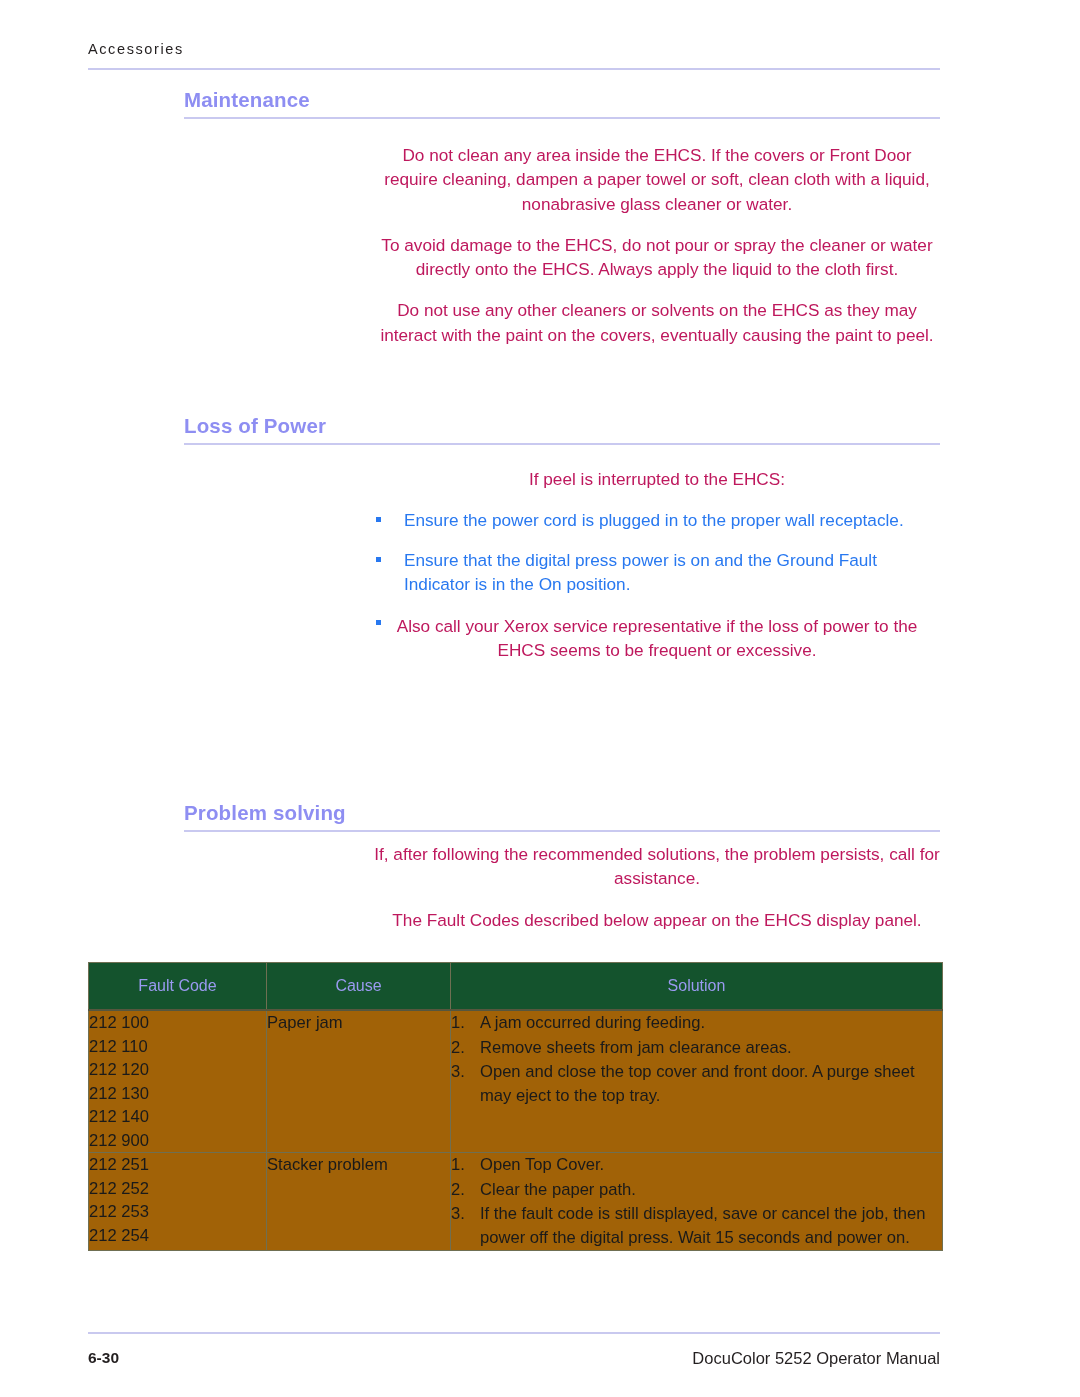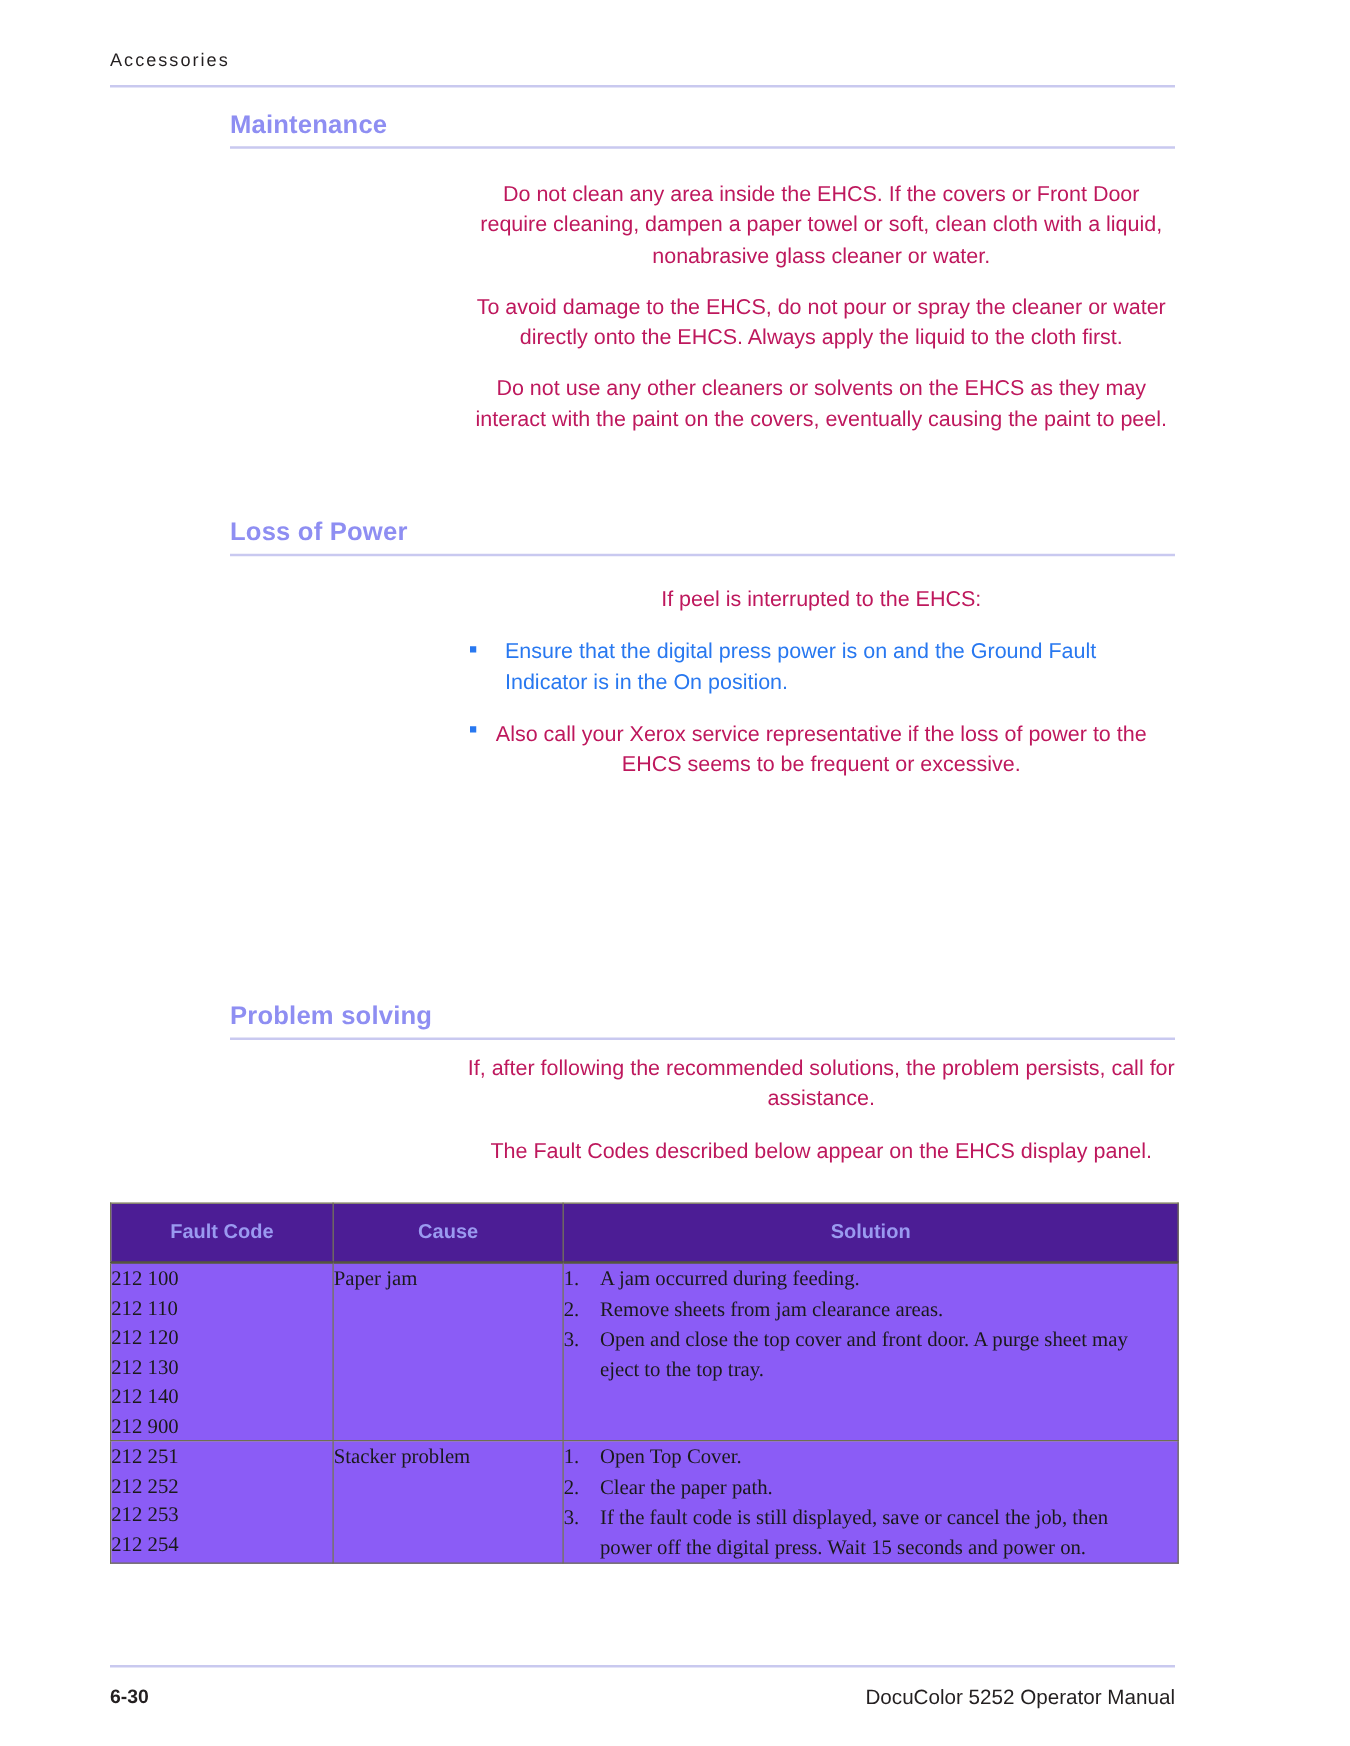--- a/index.html
+++ b/index.html
@@ -117,35 +117,34 @@
   .fault-table col.c2 { width: 184px; }
   .fault-table col.c3 { width: 492px; }
 
   .fault-table th,
   .fault-table td {
     border: 1px solid #6f6f52;
     vertical-align: top;
     padding: 0;
   }
   .fault-table thead th {
-    background: #4c1d95;
+    background: #14532d;
     color: #9a9af0;
     font-size: 16px;
-    font-weight: bold;
+    font-weight: normal;
     text-align: center;
     height: 46px;
     vertical-align: middle;
     border-bottom: 2px solid #56563e;
   }
   .fault-table tbody td {
-    background: #8b5cf6;
+    background: #a16207;
     font-size: 16.6px;
     line-height: 23.5px;
     color: #1a1a1a;
-    font-family: Liberation Serif, serif;
   }
   .cell-pad-code { padding: 10px 0 16px 11px; }
   .cell-pad-cause { padding: 10px 0 16px 13px; }
   .cell-pad-sol { padding: 10px 10px 16px 13px; }
 
   .code-line { white-space: nowrap; }
 
   ol.sol-list {
     list-style: none;
     margin: 0;
@@ -212,20 +211,24 @@
   </div>
 
   <div class="section" style="top:414px;">
     <div class="section-title">Loss of Power</div>
     <div class="section-rule"></div>
   </div>
 
   <div class="body-col" style="top:467px;">
     <p class="para">If peel is interrupted to the EHCS:</p>
     <ul class="blue-list">
+      <li>
+        <span class="bullet-dot"></span>
+        <span>Ensure the power cord is plugged in to the proper wall receptacle.</span>
+      </li>
       <li>
         <span class="bullet-dot"></span>
         <span>Ensure that the digital press power is on and the Ground Fault Indicator is in the On position.</span>
       </li>
       <li>
         <span class="bullet-dot"></span>
       </li>
     </ul>
     <p class="para" style="margin-top:18px;">Also call your Xerox service representative if the loss of power to the EHCS seems to be frequent or excessive.</p>
   </div>

